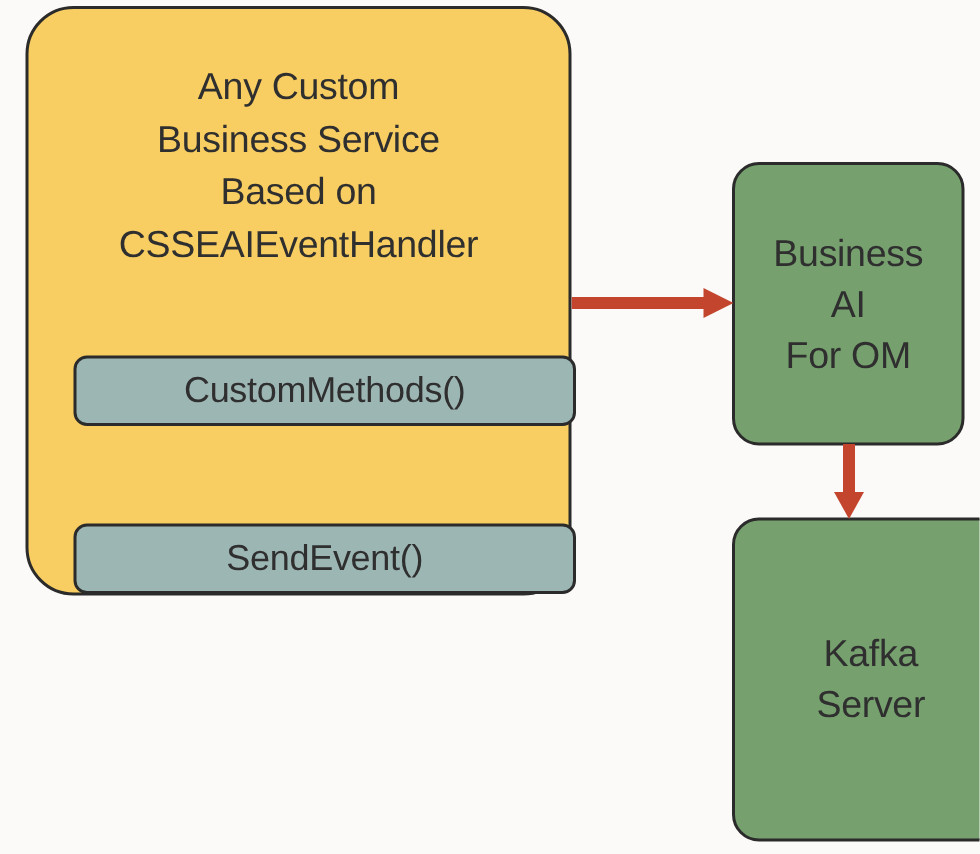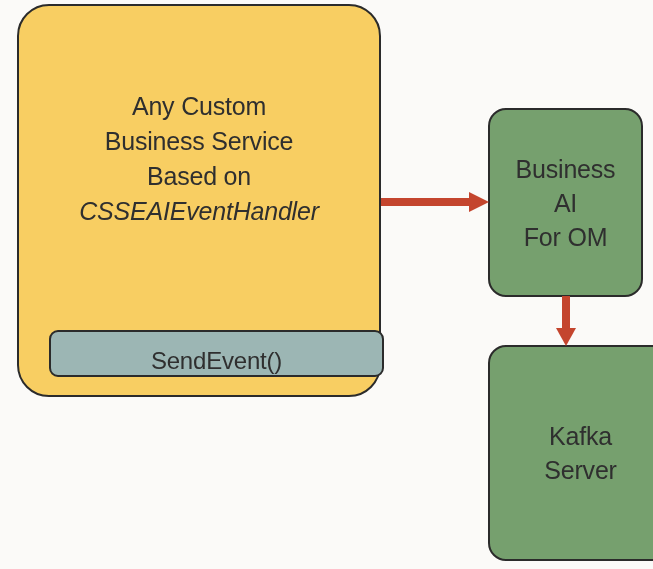--- a/index.html
+++ b/index.html
@@ -35,36 +35,34 @@
 
   
   .service-box {
     left: 17px;
     top: 4px;
     width: 364px;
     height: 393px;
     background: #f8ce62;
     border-radius: 32px;
     justify-content: flex-start;
-    padding-top: 48px;
   }
 
   .service-title {
     width: 100%;
     text-align: center;
     font-size: 25px;
     line-height: 35px;
     letter-spacing: -0.2px;
     color: #2f2f2f;
     white-space: pre-line;
   }
 
   .service-title-em {
     display: block;
-    font-style: italic;
     font-size: 25px;
     line-height: 35px;
     letter-spacing: -0.2px;
     text-align: center;
   }
 
   
   .method-box {
     position: absolute;
     box-sizing: border-box;
@@ -76,21 +74,21 @@
     border-radius: 9px;
     display: flex;
     align-items: center;
     justify-content: center;
     font-size: 24px;
     color: #2f2f2f;
     letter-spacing: -0.2px;
   }
 
   .method-box.first { top: 231px; }
-  .method-box.second { top: 324px; align-items: flex-end; }
+  .method-box.second { top: 343px; }
 
   
   .green-box {
     background: #76a06e;
     border-radius: 18px;
     justify-content: center;
     text-align: center;
     font-size: 25px;
     line-height: 34px;
     letter-spacing: -0.2px;
@@ -136,20 +134,23 @@
 <div id="diagram-canvas">
 
   <div class="node service-box">
     <div class="service-title">
       <span>Any Custom
 Business Service
 Based on</span>
       <span class="service-title-em">CSSEAIEventHandler</span>
     </div>
 
+    <div class="method-box first">
+      <span>CustomMethods()</span>
+    </div>
 
     <div class="method-box second">
       <span>SendEvent()</span>
     </div>
   </div>
 
   <div class="node green-box sidecar-box">
     <span>Business
 AI
 For OM</span>

